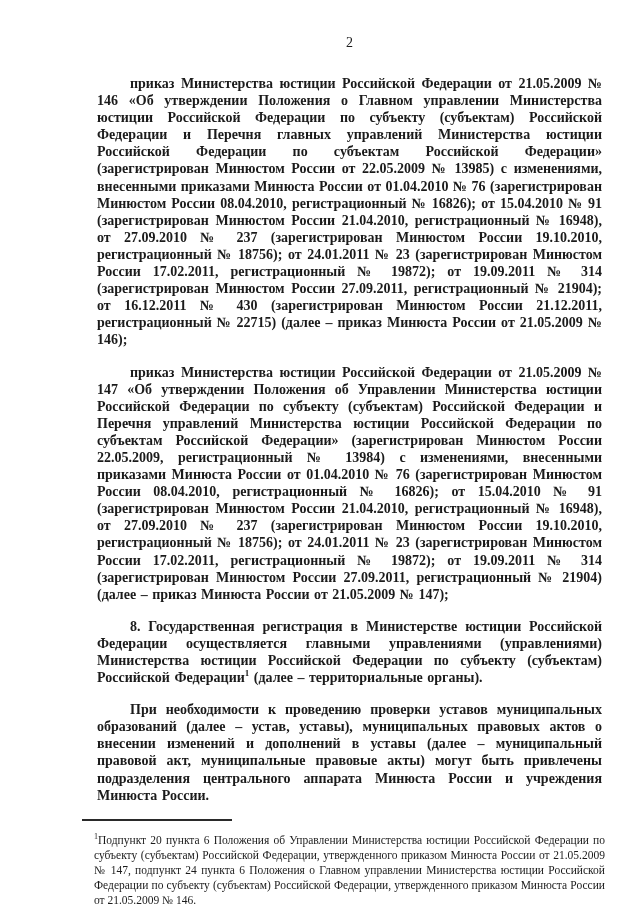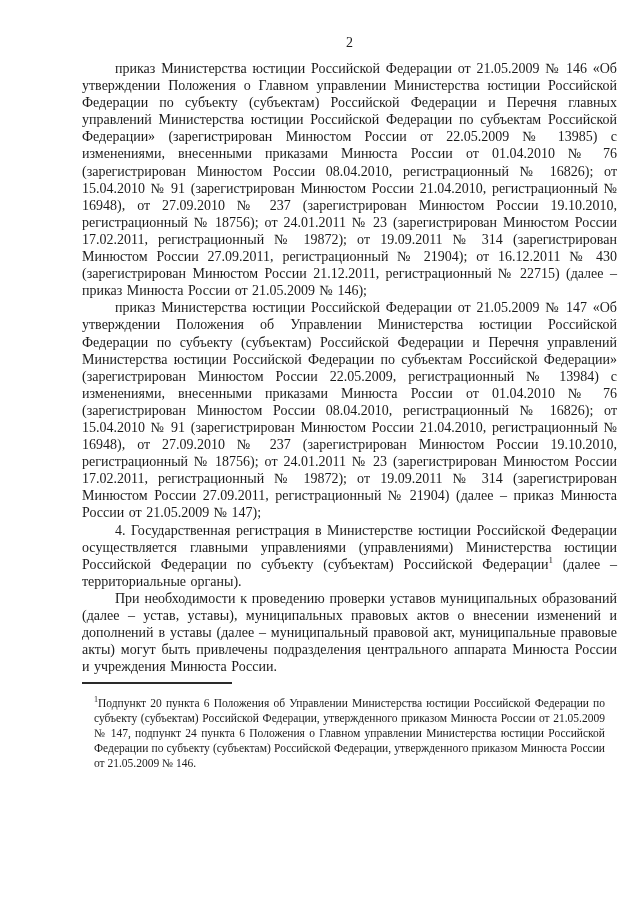--- a/index.html
+++ b/index.html
@@ -25,26 +25,27 @@
     font-size: 14px;
     line-height: 17px;
   }
   .content {
     position: absolute;
     top: 60px;
     left: 82px;
     width: 535px;
   }
   .para {
-    margin: 0;
+    margin: 15px;
     font-size: 14px;
     line-height: 17.1px;
     text-align: justify;
     text-indent: 33px;
     word-spacing: 1px;
+    font-weight: bold;
   }
   .fn-ref {
     font-size: 9px;
     line-height: 0;
     vertical-align: super;
   }
   .footnote-area {
     margin-top: 7px;
   }
   .footnote-rule {
@@ -72,21 +73,21 @@
 
   <div class="page-number">2</div>
 
   <div class="content">
 
     <p class="para">приказ Министерства юстиции Российской Федерации от 21.05.2009 № 146 «Об утверждении Положения о Главном управлении Министерства юстиции Российской Федерации по субъекту (субъектам) Российской Федерации и Перечня главных управлений Министерства юстиции Российской Федерации по субъектам Российской Федерации» (зарегистрирован Минюстом России от 22.05.2009 № 13985) с изменениями, внесенными приказами Минюста России от 01.04.2010 № 76 (зарегистрирован Минюстом России 08.04.2010, регистрационный № 16826); от 15.04.2010 № 91 (зарегистрирован Минюстом России 21.04.2010, регистрационный № 16948), от 27.09.2010 № 237 (зарегистрирован Минюстом России 19.10.2010, регистрационный № 18756); от 24.01.2011 № 23 (зарегистрирован Минюстом России 17.02.2011, регистрационный № 19872); от 19.09.2011 № 314 (зарегистрирован Минюстом России 27.09.2011, регистрационный № 21904); от 16.12.2011 № 430 (зарегистрирован Минюстом России 21.12.2011, регистрационный № 22715) (далее – приказ Минюста России от 21.05.2009 № 146);</p>
 
     <p class="para">приказ Министерства юстиции Российской Федерации от 21.05.2009 № 147 «Об утверждении Положения об Управлении Министерства юстиции Российской Федерации по субъекту (субъектам) Российской Федерации и Перечня управлений Министерства юстиции Российской Федерации по субъектам Российской Федерации» (зарегистрирован Минюстом России 22.05.2009, регистрационный № 13984) с изменениями, внесенными приказами Минюста России от 01.04.2010 № 76 (зарегистрирован Минюстом России 08.04.2010, регистрационный № 16826); от 15.04.2010 № 91 (зарегистрирован Минюстом России 21.04.2010, регистрационный № 16948), от 27.09.2010 № 237 (зарегистрирован Минюстом России 19.10.2010, регистрационный № 18756); от 24.01.2011 № 23 (зарегистрирован Минюстом России 17.02.2011, регистрационный № 19872); от 19.09.2011 № 314 (зарегистрирован Минюстом России 27.09.2011, регистрационный № 21904) (далее – приказ Минюста России от 21.05.2009 № 147);</p>
 
 
-    <p class="para"><span>4. Государственная регистрация в Министерстве юстиции Российской Федерации осуществляется главными управлениями (управлениями) Министерства юстиции Российской Федерации по субъекту (субъектам) Российской Федерации</span><sup class="fn-ref">1</sup><span> (далее – территориальные органы).</span></p>
+    <p class="para"><span>8. Государственная регистрация в Министерстве юстиции Российской Федерации осуществляется главными управлениями (управлениями) Министерства юстиции Российской Федерации по субъекту (субъектам) Российской Федерации</span><sup class="fn-ref">1</sup><span> (далее – территориальные органы).</span></p>
 
     <p class="para">При необходимости к проведению проверки уставов муниципальных образований (далее – устав, уставы), муниципальных правовых актов о внесении изменений и дополнений в уставы (далее – муниципальный правовой акт, муниципальные правовые акты) могут быть привлечены подразделения центрального аппарата Минюста России и учреждения Минюста России.</p>
 
     <div class="footnote-area">
       <div class="footnote-rule"></div>
       <p class="footnote"><sup>1</sup><span>Подпункт 20 пункта 6 Положения об Управлении Министерства юстиции Российской Федерации по субъекту (субъектам) Российской Федерации, утвержденного приказом Минюста России от 21.05.2009 № 147, подпункт 24 пункта 6 Положения о Главном управлении Министерства юстиции Российской Федерации по субъекту (субъектам) Российской Федерации, утвержденного приказом Минюста России от 21.05.2009 № 146.</span></p>
     </div>
 
   </div>
 

